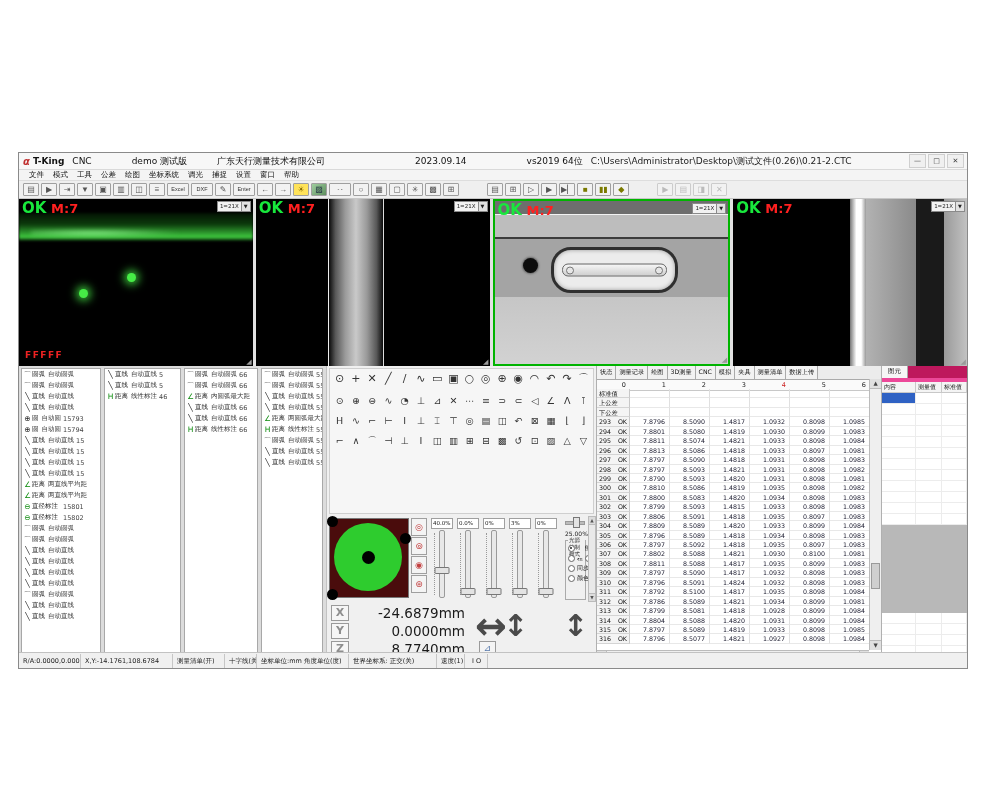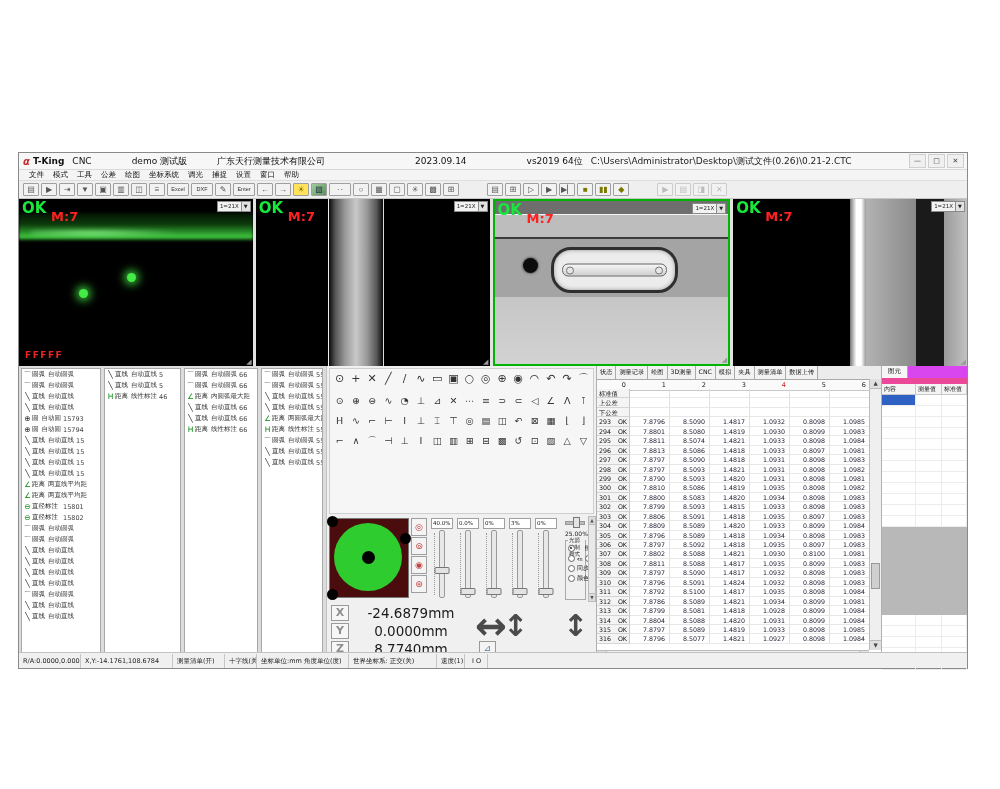--- a/index.html
+++ b/index.html
@@ -23,21 +23,21 @@
   .tbtn.yel{background:#ffe35a;color:#8a6d00}
   .tbtn.img{background:linear-gradient(135deg,#9fce9f,#5f8f5f);color:#234}
   .tbtn.olv span{color:#7a7a00}
   .tbtn.dis{color:#bbb;border-color:#ccc}
   .tb-gap{width:26px;display:inline-block}
   
   .cams{height:167px;display:flex;gap:3px;background:#e2e2e2;padding:0}
   .cam{position:relative;flex:1;background:#000;overflow:hidden}
   .cam.sel{border:2px solid #00b400}
   .cam-ok{position:absolute;top:0;left:3px;color:#18e83c;font-weight:bold;font-size:15px;z-index:5}
-  .cam-m{position:absolute;top:10px;left:32px;color:#ff2020;font-weight:bold;font-size:13px;z-index:5}
+  .cam-m{position:absolute;top:2px;left:32px;color:#ff2020;font-weight:bold;font-size:13px;z-index:5}
   .zoombox{position:absolute;top:2px;right:2px;height:9px;background:#f2f2f2;border:1px solid #8a8a8a;font-size:5.5px;line-height:9px;color:#222;display:flex;z-index:5}
   .zoombox .zb-t{padding:0 2px}
   .zoombox .zb-a{width:8px;text-align:center;border-left:1px solid #8a8a8a;background:#e2e2e2;font-size:5px}
   .cam-grip{position:absolute;right:1px;bottom:0;color:#9a9a9a;font-size:7px;z-index:5}
   .cam-extra{position:absolute;left:6px;bottom:6px;color:#e22;font-weight:bold;font-size:9px;letter-spacing:1.5px;z-index:5}
   .c1-band{position:absolute;left:0;right:0;top:14px;height:28px;background:linear-gradient(180deg,#031203 0%,#0c3b0c 40%,#2f9b2f 72%,#3ec93e 86%,#051505 100%);filter:blur(1px)}
   .c1-glow{position:absolute;left:5%;top:30px;width:65%;height:8px;background:radial-gradient(ellipse at 40% 50%,rgba(150,255,150,.95),rgba(0,0,0,0) 70%);filter:blur(2px)}
   .c1-dot{position:absolute;width:9px;height:9px;border-radius:50%;background:#46ec46;box-shadow:0 0 8px 3px rgba(70,236,70,.8)}
   .c2-strip{position:absolute;top:0;bottom:0;left:31%;width:23%;background:linear-gradient(90deg,#0a0a0a,#585858 12%,#9a9a9a 30%,#c9c9c9 50%,#9a9a9a 70%,#585858 88%,#0a0a0a);border-left:1px solid #eee;border-right:1px solid #ddd}
   .cam.sel .scene{position:absolute;inset:0;background:#bdbdbd}
@@ -92,21 +92,21 @@
   .radio.sel::after{content:"";position:absolute;left:1px;top:1px;width:2px;height:2px;border-radius:50%;background:#222}
   .combo{margin-left:3px;border:1px solid #888;background:#fff;height:8px;line-height:7px;padding:0 1px;display:flex;align-items:center}
   .combo .ca{background:#e0e0e0;border-left:1px solid #888;font-size:4.5px;padding:0 1px;margin-left:2px}
   .lc-scroll{position:absolute;right:0;top:0;bottom:0;width:8px;background:#e9e9e9;border:1px solid #bbb;box-sizing:border-box;font-size:4.5px;color:#555;text-align:center}
   .lc-scroll .sb-b{height:7px;line-height:7px;background:#dcdcdc;border-bottom:1px solid #bbb}
   .lc-scroll .sb-e{position:absolute;bottom:0;left:0;right:0;height:7px;line-height:7px;background:#dcdcdc;border-top:1px solid #bbb}
   
   .dro{position:absolute;left:0;right:0;top:238px;bottom:0}
   .dro-row{position:absolute;left:4px;display:flex;align-items:center;height:17px}
   .dro-letter{width:16px;height:14px;border:1px solid #9a9a9a;background:#f6f6f6;color:#8e8e8e;font-weight:bold;font-size:11px;line-height:13px;text-align:center;margin-right:8px}
-  .dro-val{width:108px;text-align:center;font-size:13.5px;color:#1a1a1a}
+  .dro-val{width:108px;text-align:right;font-size:13.5px;color:#1a1a1a}
   .chartbtn{width:15px;height:14px;border:1px solid #9a9a9a;background:#f4f4f4;color:#5577aa;font-size:9px;line-height:13px;text-align:center;margin-left:14px}
   .dro-arrows{position:absolute;left:148px;top:8px;width:118px;height:40px;color:#4a4a4a}
   .arr{position:absolute;font-weight:bold}
   .arr.h{font-size:38px;left:0;top:-8px}
   .arr.v1{font-size:30px;left:28px;top:-4px}
   .arr.v2{font-size:30px;left:88px;top:-4px}
   
   .dtable{position:absolute;left:577px;width:285px;top:0;bottom:0;background:#fff;border-left:1px solid #b0b0b0;box-sizing:border-box}
   .ttabs{height:13px;display:flex;background:#ececec;border-bottom:1px solid #aaa}
   .ttab{font-size:6.2px;line-height:12px;padding:0 3px;border-right:1px solid #aaa;color:#111;background:#f2f2f2;white-space:nowrap}
@@ -123,21 +123,21 @@
   .vscroll{position:absolute;right:0;top:13px;bottom:8px;width:12px;background:#efefef;border-left:1px solid #bbb;box-sizing:border-box}
   .vs-b{height:9px;font-size:5.5px;line-height:9px;text-align:center;color:#444;background:#e0e0e0;border-bottom:1px solid #bbb}
   .vs-e{position:absolute;bottom:0;left:0;right:0;height:9px;font-size:5.5px;line-height:9px;text-align:center;color:#444;background:#e0e0e0;border-top:1px solid #bbb}
   .vs-thumb{position:absolute;left:1px;right:1px;top:68%;height:24px;background:#cfcfcf;border:1px solid #9a9a9a}
   .hscroll{position:absolute;left:0;right:12px;bottom:0;height:8px;background:#efefef;border-top:1px solid #bbb;box-sizing:border-box}
   .hs-b{position:absolute;top:0;bottom:0;width:9px;font-size:5px;line-height:7px;text-align:center;color:#444;background:#e0e0e0}
   .hs-b.l{left:0;border-right:1px solid #bbb}.hs-b.r{right:0;border-left:1px solid #bbb}
   .hs-thumb{position:absolute;left:36px;width:110px;top:1px;bottom:1px;background:#4d94e8;border:1px solid #2a6ab8}
   
   .rpanel{position:absolute;left:862px;right:0;top:0;bottom:0;background:#fff;border-left:1px solid #b0b0b0;box-sizing:border-box}
-  .rp-tabrow{height:12px;background:#d946ef;border-bottom:6px solid #ec4899;display:flex}
+  .rp-tabrow{height:12px;background:#be185d;border-bottom:4px solid #ec4899;display:flex}
   .rp-tab{font-size:6.5px;line-height:11px;padding:0 6px;background:#f6f6f6;border-right:1px solid #aaa;color:#111}
   .rp-hdr{height:10px;display:flex;background:#f4f4f4;border-bottom:1px solid #c8c8c8}
   .rp-h{font-size:6px;line-height:10px;padding-left:2px;border-right:1px solid #c8c8c8;box-sizing:border-box;color:#222}
   .rp-h.c1{width:34px}.rp-h.c2{width:26px}.rp-h.c3{flex:1}
   .rprow{height:10px;display:flex;border-bottom:1px solid #ececec}
   .rpcell{border-right:1px solid #ececec;box-sizing:border-box}
   .rpcell.c1{width:34px}.rpcell.c2{width:26px}.rpcell.c3{flex:1}
   .rpcell.sel{background:#2f62c4}
   .rpgray{height:88px;background:#b8b8b8}
   

